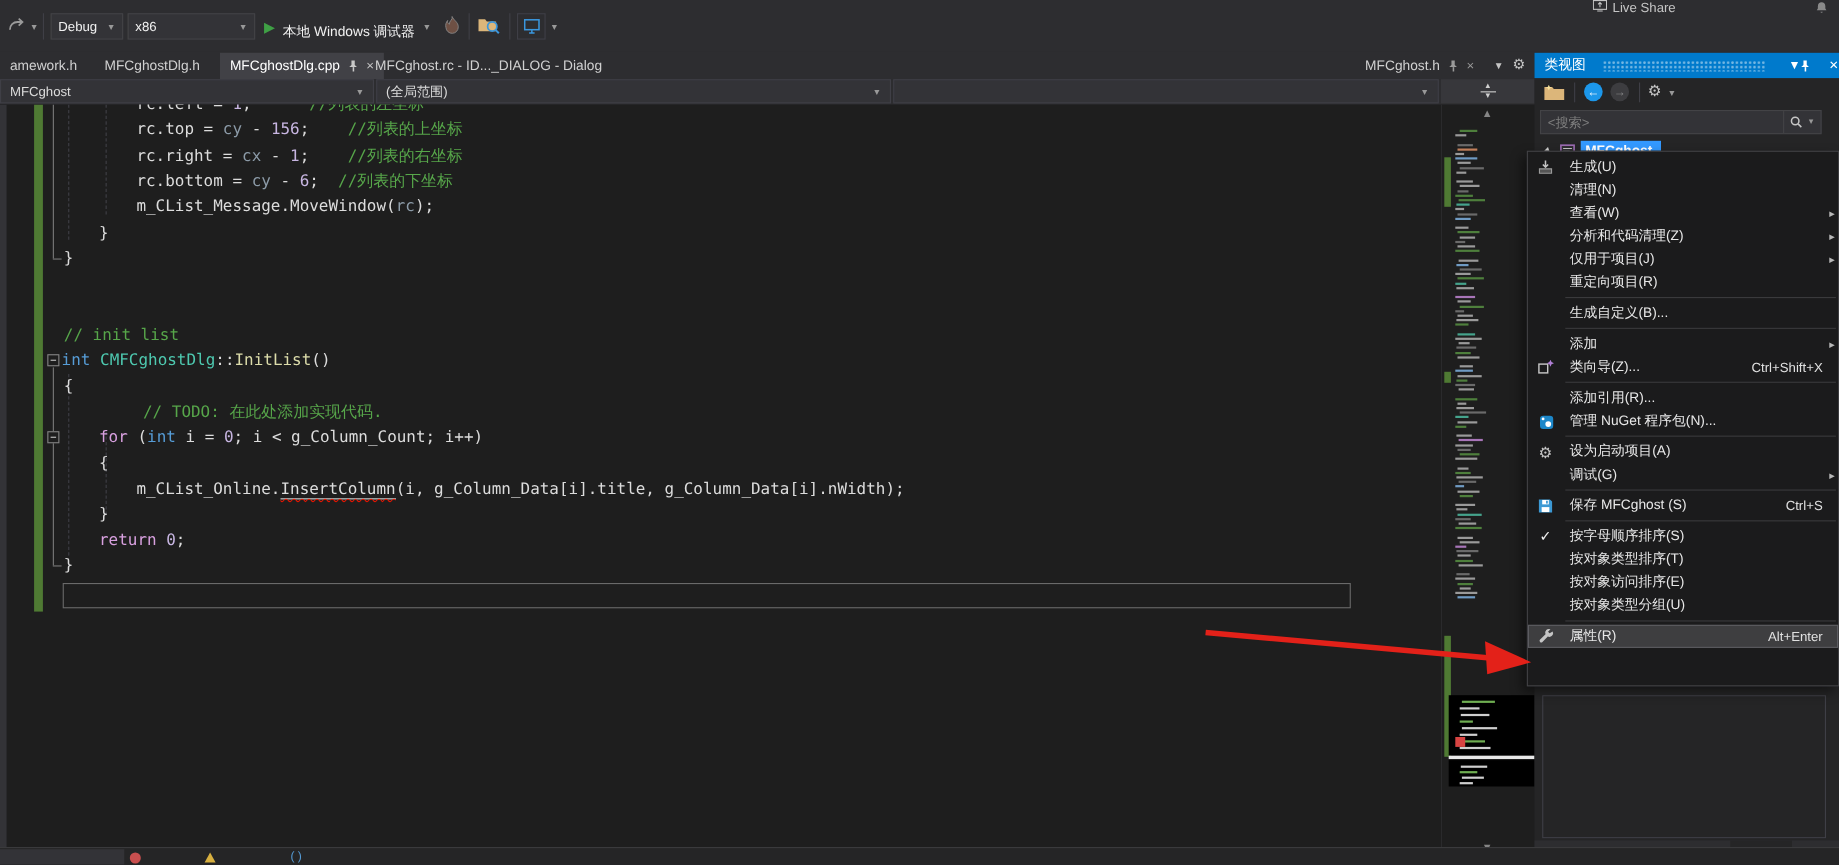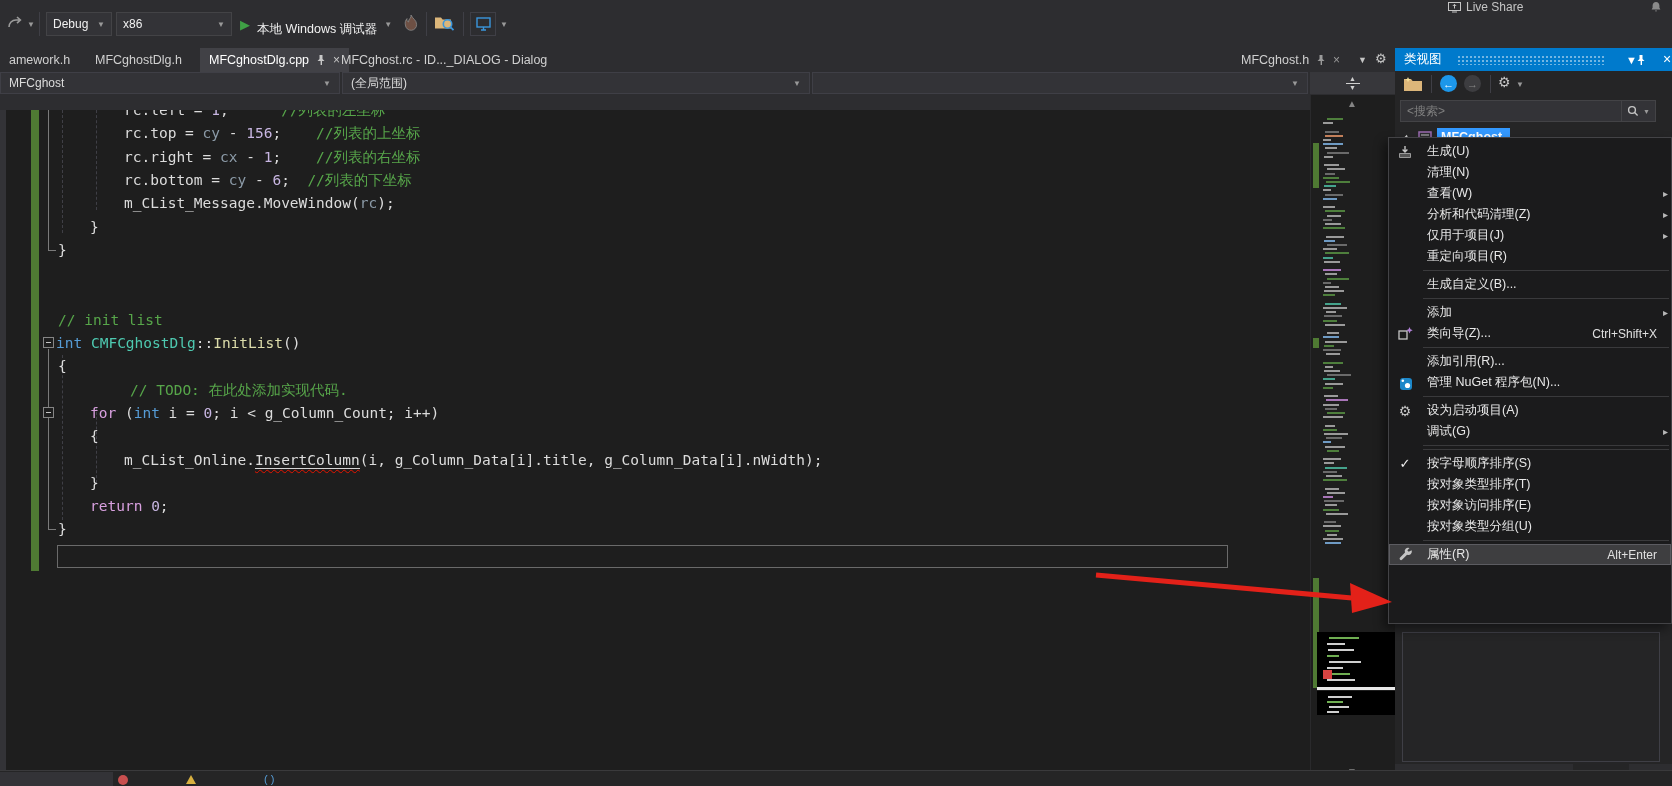--- a/index.html
+++ b/index.html
@@ -16,21 +16,21 @@
   
   #tabbar{left:0;top:48px;width:1672px;height:24px;}
   .tab{position:absolute;top:0;height:24px;display:flex;align-items:center;font-size:12.5px;color:#d0d0d0;padding:0 9px;}
   .tab.act{background:#414146;color:#ffffff;}
   .tabglyph{margin-left:7px;color:#c8c8c8;font-size:12px;}
   
   #navbar{left:0;top:72px;width:1672px;height:23px;background:#2d2d30;}
   .nav{position:absolute;top:0;height:22px;background:#333337;border:1px solid #3f3f46;box-sizing:border-box;
        display:flex;align-items:center;font-size:12px;color:#dcdcdc;padding:0 8px;}
   
-  #editor{left:0;top:110px;width:1310px;height:675px;background:#1e1e1e;overflow:hidden;}
+  #editor{left:0;top:95px;width:1310px;height:675px;background:#1e1e1e;overflow:hidden;}
   .codeline{position:absolute;height:23px;line-height:23px;white-space:pre;
             font-family:"DejaVu Sans Mono",monospace;font-size:14.5px;}
   .sqw{text-decoration:underline wavy #e51400 1px;text-underline-offset:4px;border-bottom:1px solid #d4d4d4;}
   .guide{position:absolute;width:0;border-left:1px dashed #3f3f46;}
   .foldline{position:absolute;width:0;border-left:1px solid #7a7a7a;}
   .foldbox{position:absolute;width:11px;height:11px;border:1px solid #858585;background:#1e1e1e;box-sizing:border-box;}
   .foldbox i{position:absolute;left:2px;right:2px;top:4px;border-top:1px solid #c5c5c5;}
   .notch{position:absolute;height:0;border-top:1px solid #7a7a7a;}
   
   #minimap{left:1310px;top:95px;width:85px;height:675px;background:#1e1e1e;border-left:1px solid #2a2a2c;}
@@ -56,21 +56,21 @@
   .mi.hl{background:#3e3e40;outline:1px solid #5c5c61;outline-offset:-1px;}
   .msep{height:1px;margin:3px 2px 3px 34px;background:#3a3a3c;}
   
   #status{left:0;top:770px;width:1672px;height:16px;background:#252526;border-top:1px solid #3a3a3c;}
   .tri{width:0;height:0;border-left:5px solid transparent;border-right:5px solid transparent;border-bottom:9px solid #d8b040;}
 </style>
 </head>
 <body>
 
 <div id="toolbar" class="abs">
-  <div class="abs" style="left:1448px;top:0;height:14px;display:flex;align-items:center;gap:5px;">
+  <div class="abs" style="left:1448px;top:0;height:14px;display:flex;gap:5px;">
     <svg width="13" height="11">
         <rect x="0.5" y="0.5" width="12" height="8" fill="none" stroke="#c5c5c5"></rect>
         <path d="M4 10h5" stroke="#c5c5c5"></path>
         <path d="M6.5 2.5v4M4.8 4l1.7-1.7L8.2 4" stroke="#c5c5c5" fill="none"></path>
       </svg>
     <span style="font-size:12px;color:#c5c5c5;">Live Share</span>
   </div>
   <svg class="abs" style="left:1650px;top:1px;" width="12" height="12">
       <path d="M6 1c2 0 3.4 1.5 3.4 3.6v2.2l1 1.6H1.6l1-1.6V4.6C2.6 2.5 4 1 6 1z" fill="#8a8a8a"></path>
       <path d="M5 9.6a1 1 0 002 0" fill="#8a8a8a"></path>
@@ -458,20 +458,32 @@
       <span class="ic">
         <span style="font-size:14px;color:#c5c5c5;">⚙</span>
       </span>
       <span class="lbl">设为启动项目(A)</span>
     </div>
     <div class="mi">
       <span class="lbl">调试(G)</span>
       <span class="sub">▸</span>
     </div>
     <div class="msep"></div>
+    <div class="mi">
+      <span class="ic">
+        <svg width="14" height="14">
+          <path d="M1 1h10l2 2v10H1z" fill="#3c99d4"></path>
+          <rect x="4" y="1.5" width="6" height="4" fill="#fff"></rect>
+          <rect x="7.5" y="2.2" width="1.6" height="2.6" fill="#3c99d4"></rect>
+          <rect x="3.5" y="8" width="7" height="4.5" fill="#fff"></rect>
+        </svg>
+      </span>
+      <span class="lbl">保存 MFCghost (S)</span>
+      <span class="sc">Ctrl+S</span>
+    </div>
     <div class="msep"></div>
     <div class="mi">
       <span class="ic">
         <span style="font-size:13px;color:#f1f1f1;">✓</span>
       </span>
       <span class="lbl">按字母顺序排序(S)</span>
     </div>
     <div class="mi">
       <span class="lbl">按对象类型排序(T)</span>
     </div>

